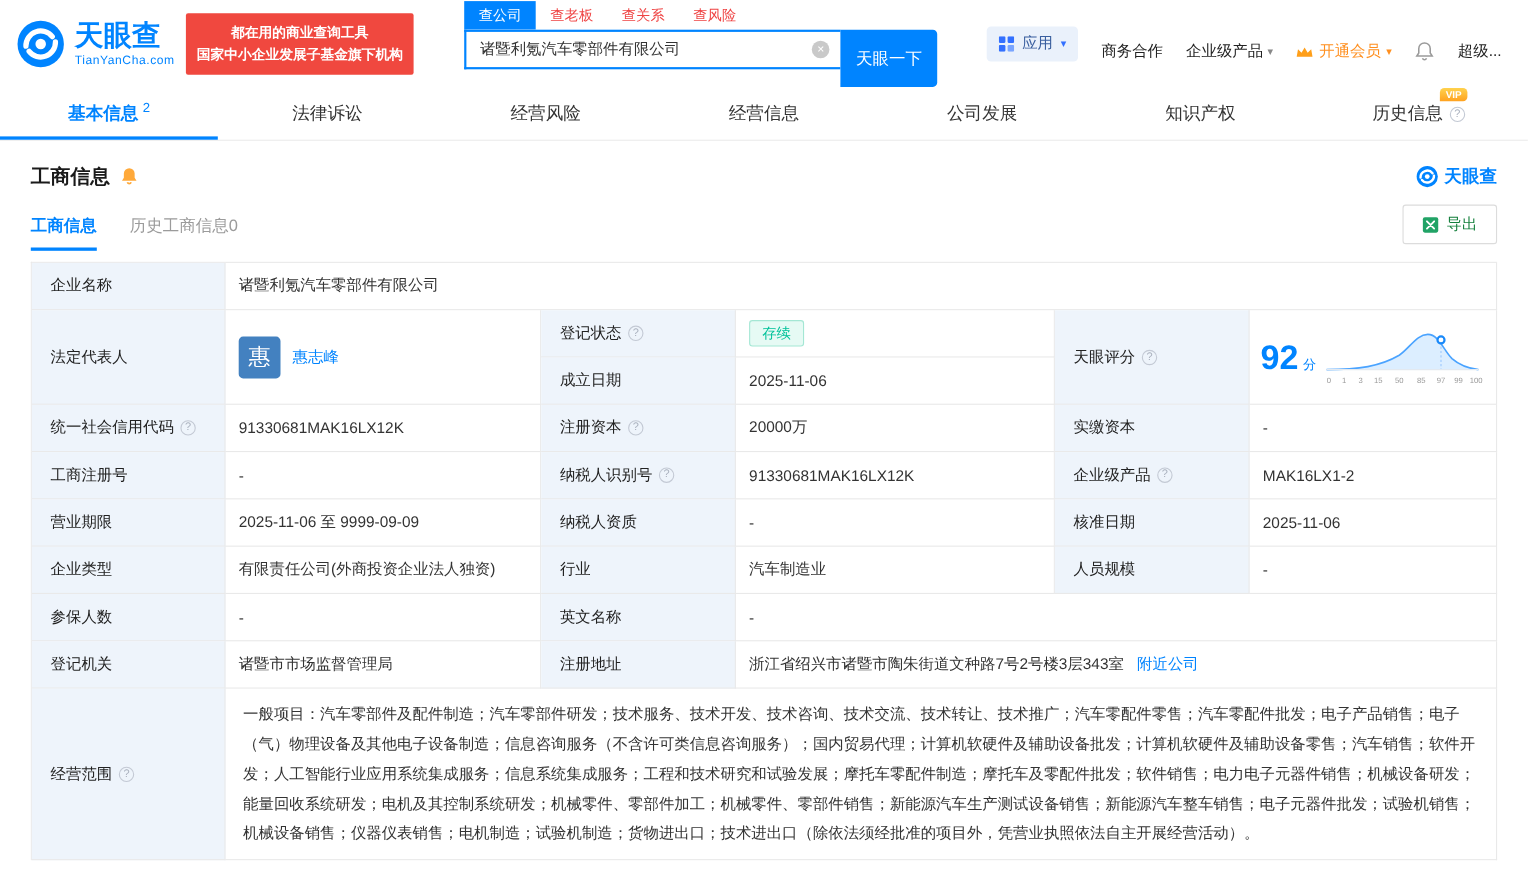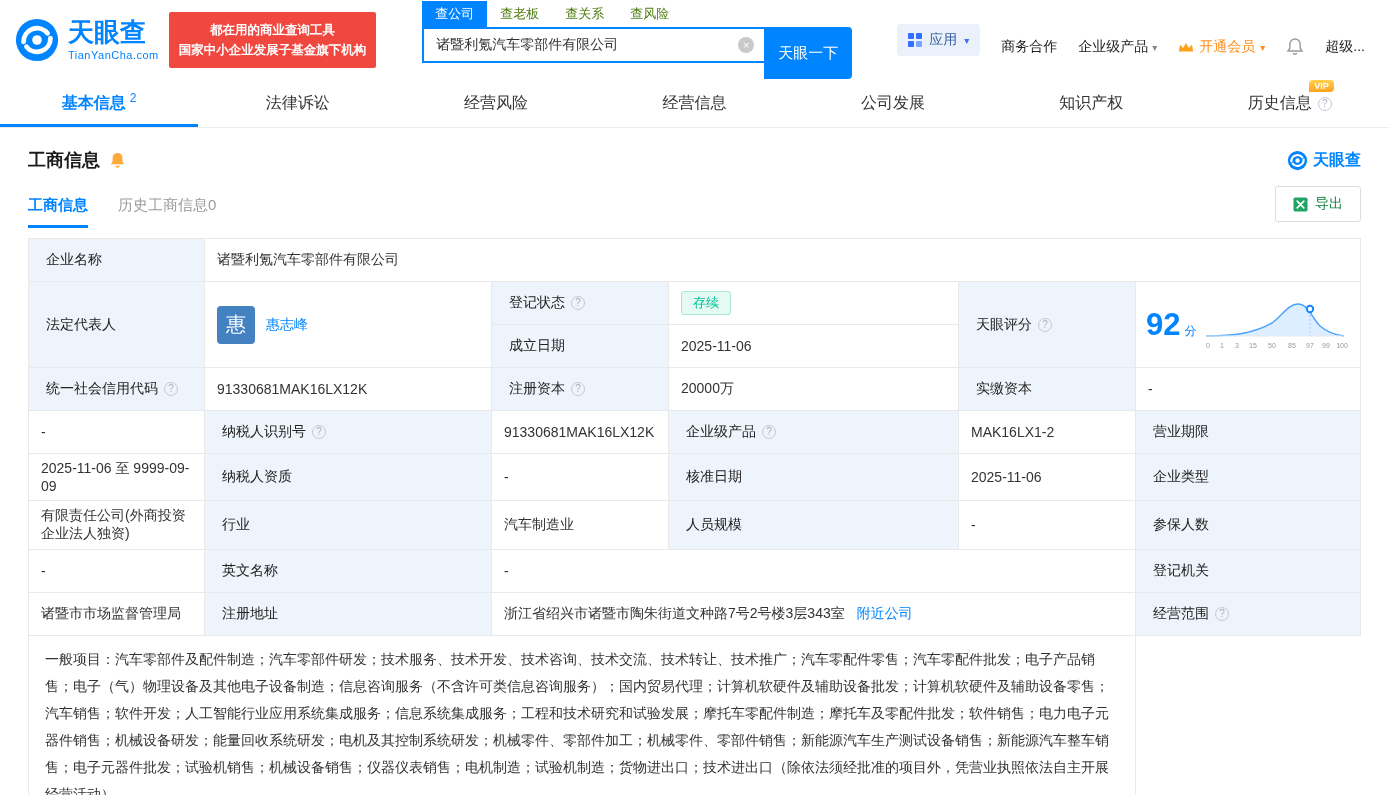--- a/index.html
+++ b/index.html
@@ -9,21 +9,21 @@
   }
   
   .top-header { display:flex; align-items:center; height:80px; padding:0 24px 0 14px; background:#fff; }
   .logo-block { display:flex; align-items:center; gap:8px; cursor:pointer; }
   .logo-texts { display:flex; flex-direction:column; }
   .logo-title { font-size:26px; font-weight:bold; color:#0084ff; line-height:1.05; }
   .logo-domain { font-size:11px; color:#0084ff; letter-spacing:.5px; margin-top:2px; }
   .promo { background:#f0483f; color:#fff; font-size:12.5px; font-weight:bold; padding:8px 10px; line-height:20px; margin-left:10px; border-radius:2px; white-space:nowrap; text-align:center; }
   .search-wrap { margin-left:46px; }
   .search-tabs { display:flex; }
-  .search-tab { font-size:13px; padding:4px 13px; cursor:pointer; color:#4d7c0f; }
+  .search-tab { font-size:13px; padding:4px 13px; cursor:pointer; color:#ef4444; }
   .search-tab.active { background:#0084ff; color:#fff; }
   .search-row { display:flex; position:relative; }
   .search-input { width:342px; height:36px; border:2px solid #0084ff; border-right:none; padding:0 32px 0 12px; font-size:14px; outline:none; color:#333; font-family:inherit; }
   .clear-btn { position:absolute; right:98px; top:10px; width:16px; height:16px; border-radius:50%; background:#c9c9c9; color:#fff; font-size:11px; line-height:1; display:flex; align-items:center; justify-content:center; cursor:pointer; }
   .search-btn { width:88px; height:52px; background:#0084ff; color:#fff; border:none; font-size:15px; cursor:pointer; border-radius:0 4px 4px 0; font-family:inherit; }
   .header-right { margin-left:auto; display:flex; align-items:flex-end; gap:21px; font-size:14px; color:#222; white-space:nowrap; }
   .app-pill { display:flex; align-items:center; gap:7px; background:#eaf1fb; padding:7px 11px; border-radius:4px; color:#3a5f9f; cursor:pointer; }
   .caret { font-size:10px; color:#888; }
   .caret.blue { color:#3370ff; }
   .caret.orange { color:#ff8f1f; }
@@ -259,20 +259,23 @@
   <div class="cell lbl">
     <span>注册资本</span>
     <span class="q">?</span>
   </div>
   <div class="cell val">20000万</div>
   <div class="cell lbl">
       <span>实缴资本</span>
     </div>
   <div class="cell val">-</div>
 
+  <div class="cell lbl">
+      <span>工商注册号</span>
+    </div>
   <div class="cell val">-</div>
   <div class="cell lbl">
     <span>纳税人识别号</span>
     <span class="q">?</span>
   </div>
   <div class="cell val">91330681MAK16LX12K</div>
   <div class="cell lbl">
     <span>企业级产品</span>
     <span class="q">?</span>
   </div>

